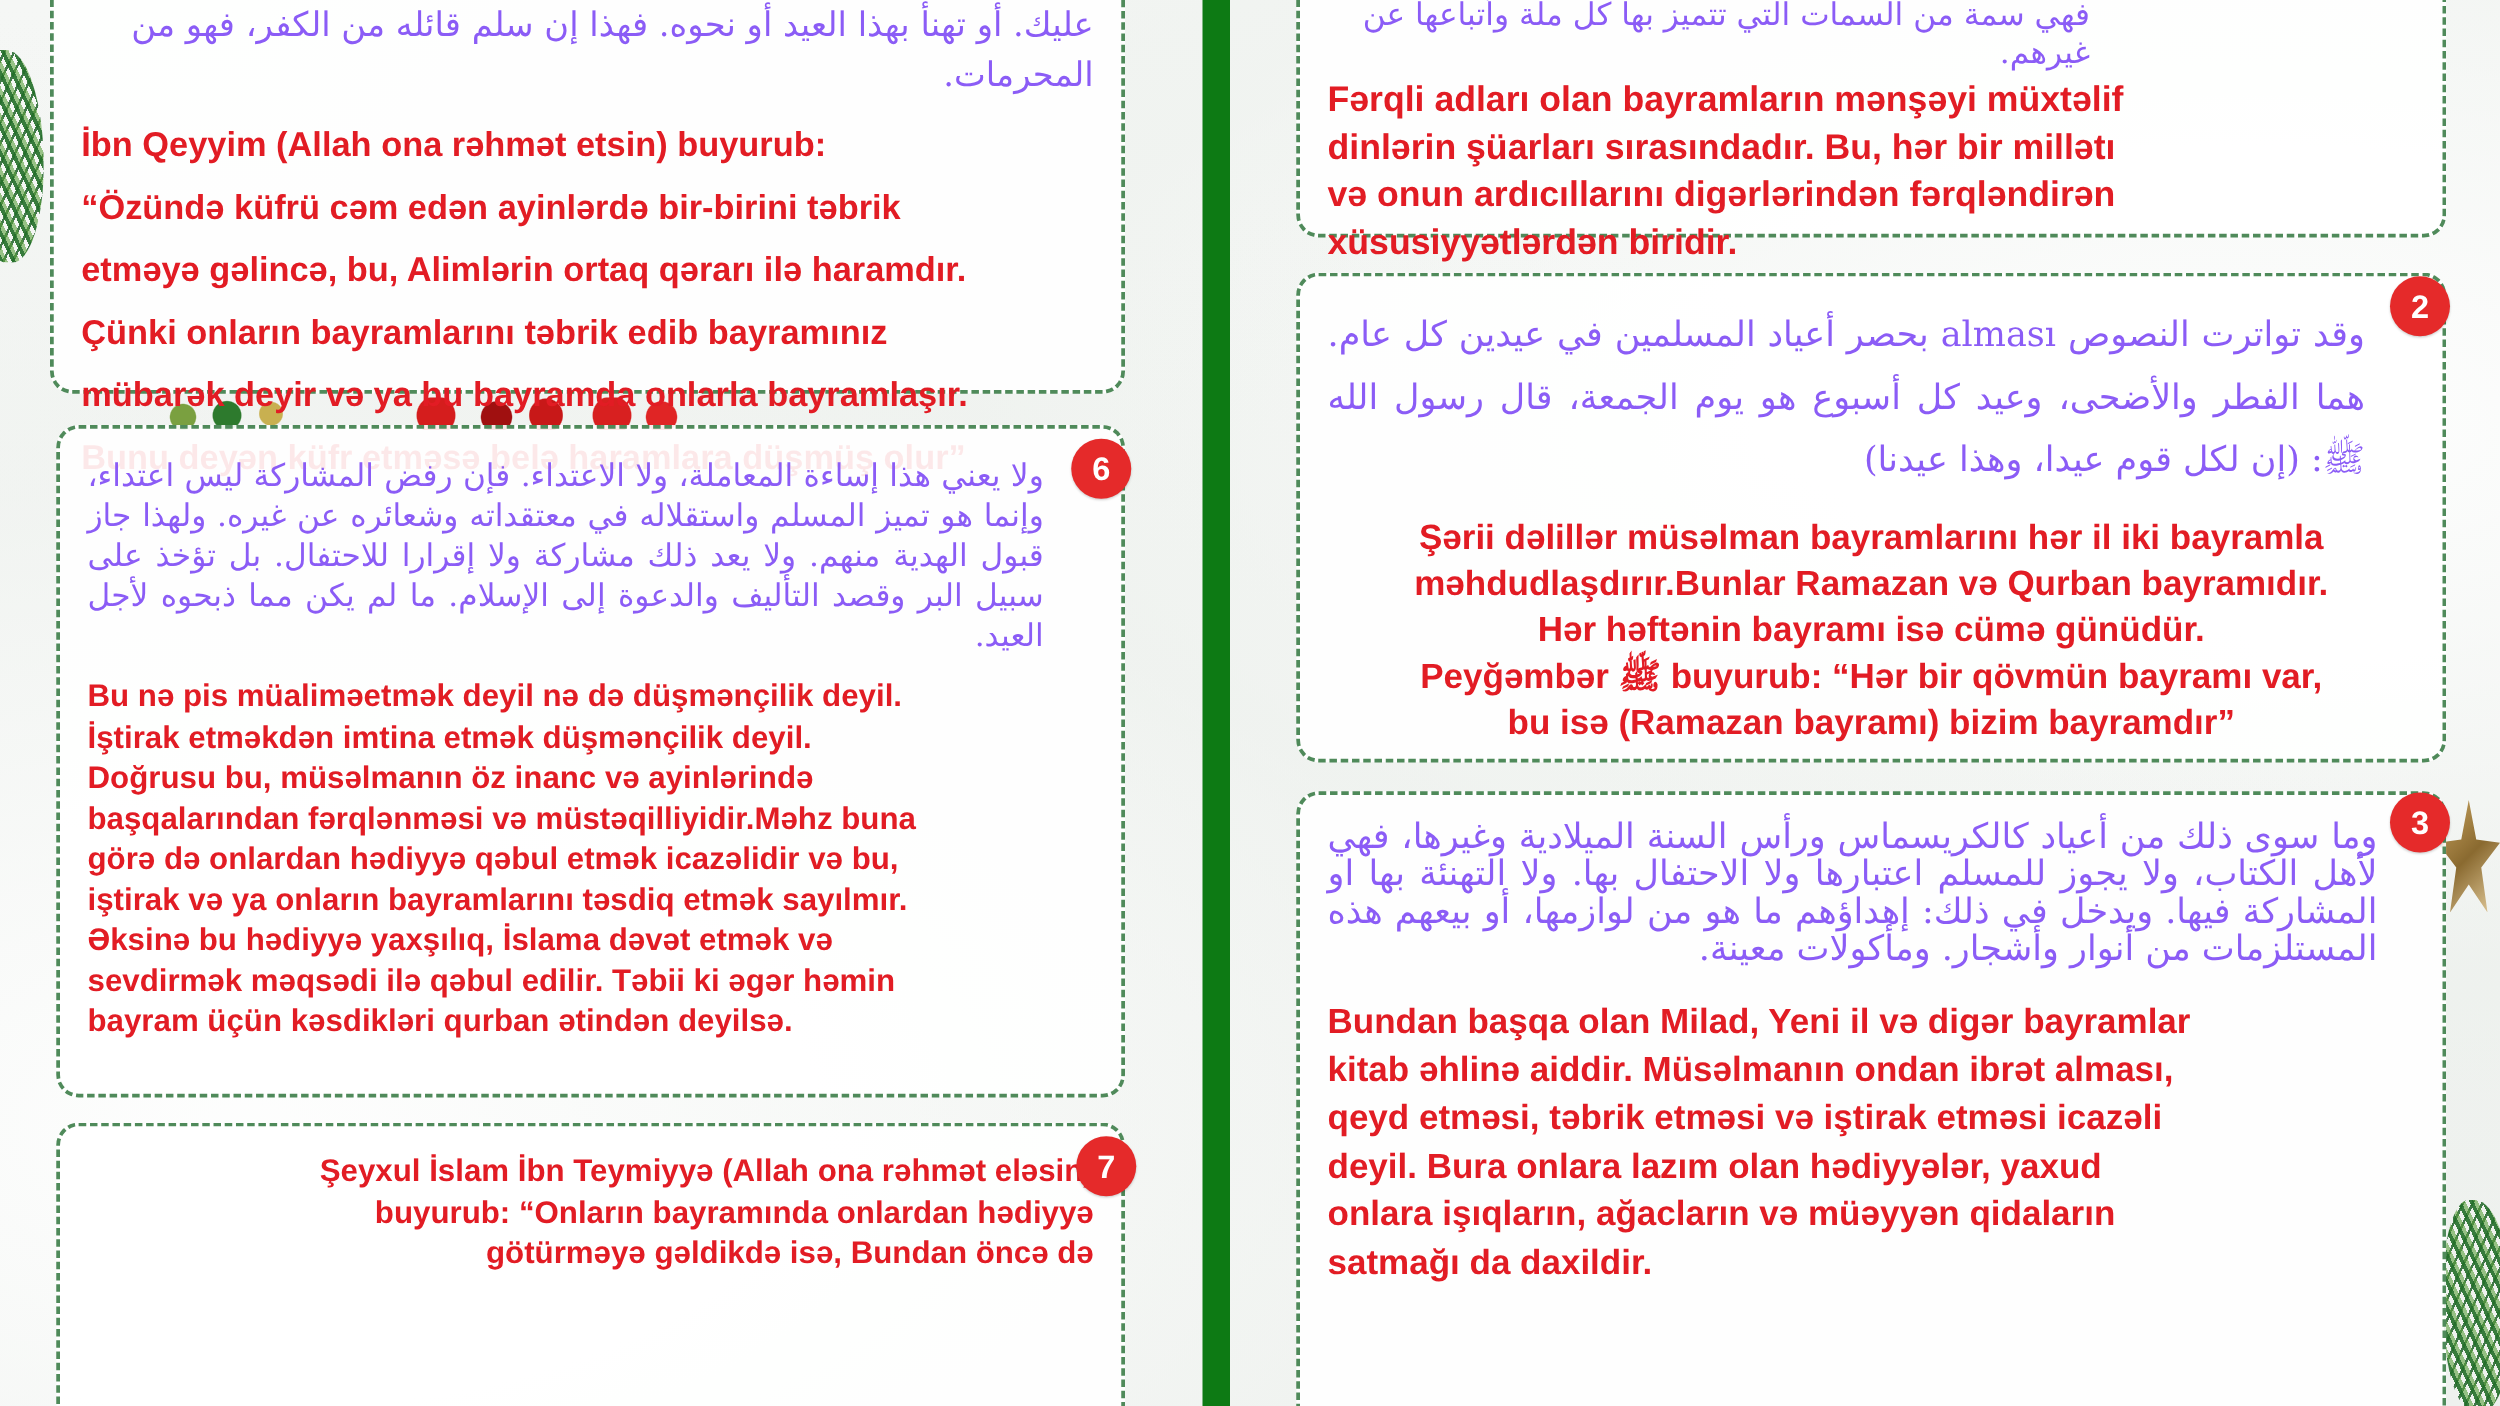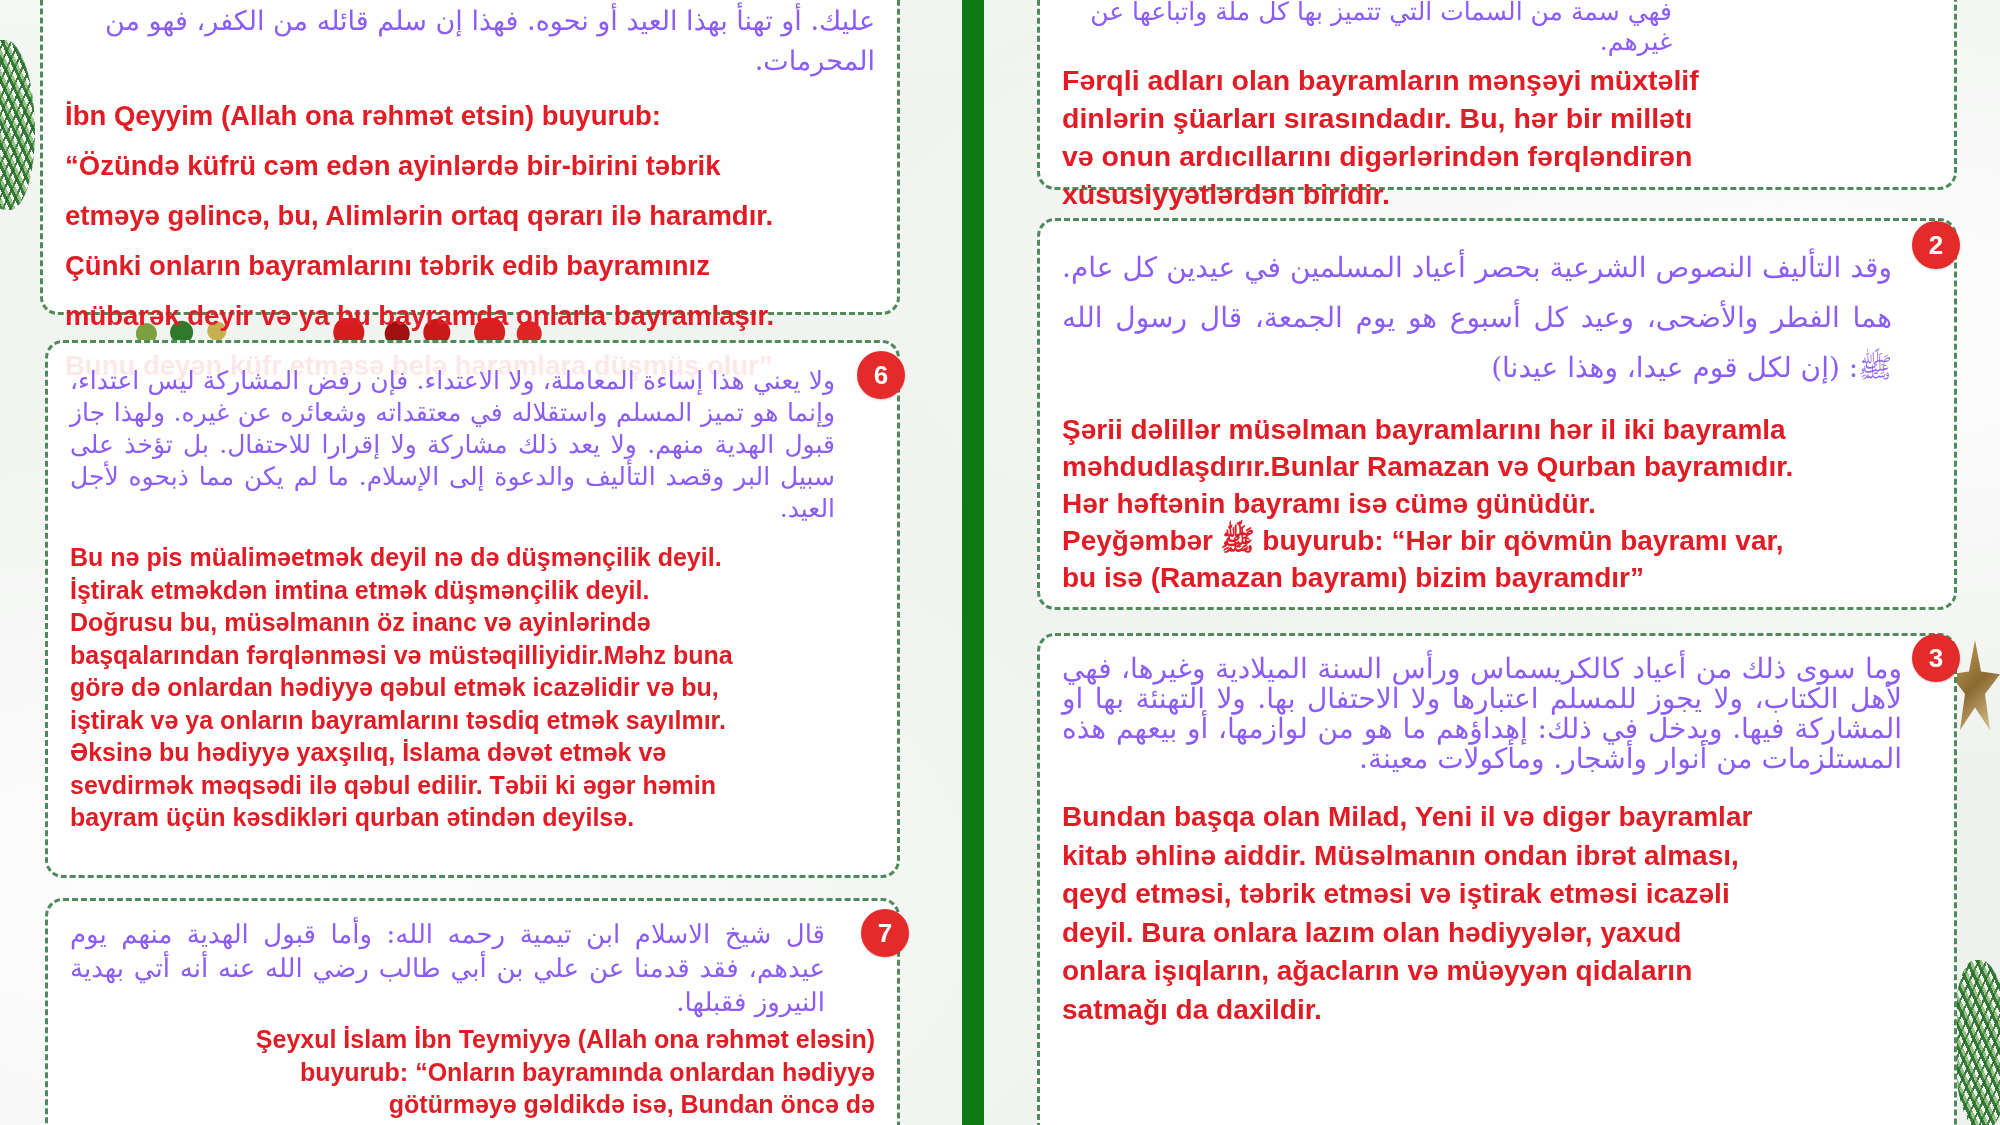--- a/index.html
+++ b/index.html
@@ -108,38 +108,37 @@
 başqalarından fərqlənməsi və müstəqilliyidir.Məhz buna
 görə də onlardan hədiyyə qəbul etmək icazəlidir və bu,
 iştirak və ya onların bayramlarını təsdiq etmək sayılmır.
 Əksinə bu hədiyyə yaxşılıq, İslama dəvət etmək və
 sevdirmək məqsədi ilə qəbul edilir. Təbii ki əgər həmin
 bayram üçün kəsdikləri qurban ətindən deyilsə.</div>
 </div>
 
 <div class="card" style="left:45px; top:898px; width:855px; height:260px; padding-top:16px;">
   <div class="badge" style="right:-12px; top:8px;">7</div>
-  <div class="ar" style="font-size:26px; line-height:34px; padding-right:50px;">قال شيخ الاسلام ابن تيمية رحمه الله: وأما قبول الهدية منهم يوم عيدهم، فقد قدمنا عن علي بن أبي طالب رضي الله عنه أنه أتي بهدية النيروز فقبلها.</div>
   <div class="az sm" style="margin-top:4px;text-align:right;">Şeyxul İslam İbn Teymiyyə (Allah ona rəhmət eləsin)
 buyurub: “Onların bayramında onlardan hədiyyə
 götürməyə gəldikdə isə, Bundan öncə də</div>
 </div>
 
 <div class="card" style="left:1037px; top:-40px; width:920px; height:230px; padding-top:34px;">
   <div class="ar" style="font-size:25px; line-height:30px; padding-right:260px; text-align:right;">فهي سمة من السمات التي تتميز بها كل ملة وأتباعها عن غيرهم.</div>
   <div class="az" style="margin-top:4px; font-size:28.5px; line-height:38px;">Fərqli adları olan bayramların mənşəyi müxtəlif
 dinlərin şüarları sırasındadır. Bu, hər bir millətı
 və onun ardıcıllarını digərlərindən fərqləndirən
 xüsusiyyətlərdən biridir.</div>
 </div>
 
 <div class="card" style="left:1037px; top:218px; width:920px; height:392px; padding-top:22px;">
   <div class="badge" style="right:-6px; top:0px;">2</div>
-  <div class="ar" style="font-size:28px; line-height:50px; padding-right:40px;">وقد التأليف النصوص الشرعية بحصر أعياد المسلمين في عيدين كل عام. هما الفطر والأضحى، وعيد كل أسبوع هو يوم الجمعة، قال رسول الله ﷺ: (إن لكل قوم عيدا، وهذا عيدنا)</div>
-  <div class="az" style="margin-top:18px; font-size:28px; line-height:37px;">Şərii dəlillər müsəlman bayramlarını hər il iki bayramla
+  <div class="ar" style="font-size:28px; line-height:50px; padding-right:40px;">وقد تواترت النصوص alması بحصر أعياد المسلمين في عيدين كل عام. هما الفطر والأضحى، وعيد كل أسبوع هو يوم الجمعة، قال رسول الله ﷺ: (إن لكل قوم عيدا، وهذا عيدنا)</div>
+  <div class="az" style="margin-top:18px; font-size:28px; line-height:37px;text-align:center;">Şərii dəlillər müsəlman bayramlarını hər il iki bayramla
 məhdudlaşdırır.Bunlar Ramazan və Qurban bayramıdır.
 Hər həftənin bayramı isə cümə günüdür.
 Peyğəmbər ﷺ buyurub: “Hər bir qövmün bayramı var,
 bu isə (Ramazan bayramı) bizim bayramdır”</div>
 </div>
 
 <div class="card" style="left:1037px; top:633px; width:920px; height:540px; padding-top:18px;">
   <div class="badge" style="right:-6px; top:-2px;">3</div>
   <div class="ar" style="font-size:28px; line-height:30px; padding-right:30px;">وما سوى ذلك من أعياد كالكريسماس ورأس السنة الميلادية وغيرها، فهي لأهل الكتاب، ولا يجوز للمسلم اعتبارها ولا الاحتفال بها. ولا التهنئة بها او المشاركة فيها. ويدخل في ذلك: إهداؤهم ما هو من لوازمها، أو بيعهم هذه المستلزمات من أنوار وأشجار. ومأكولات معينة.</div>
   <div class="az lg" style="margin-top:24px;">Bundan başqa olan Milad, Yeni il və digər bayramlar

